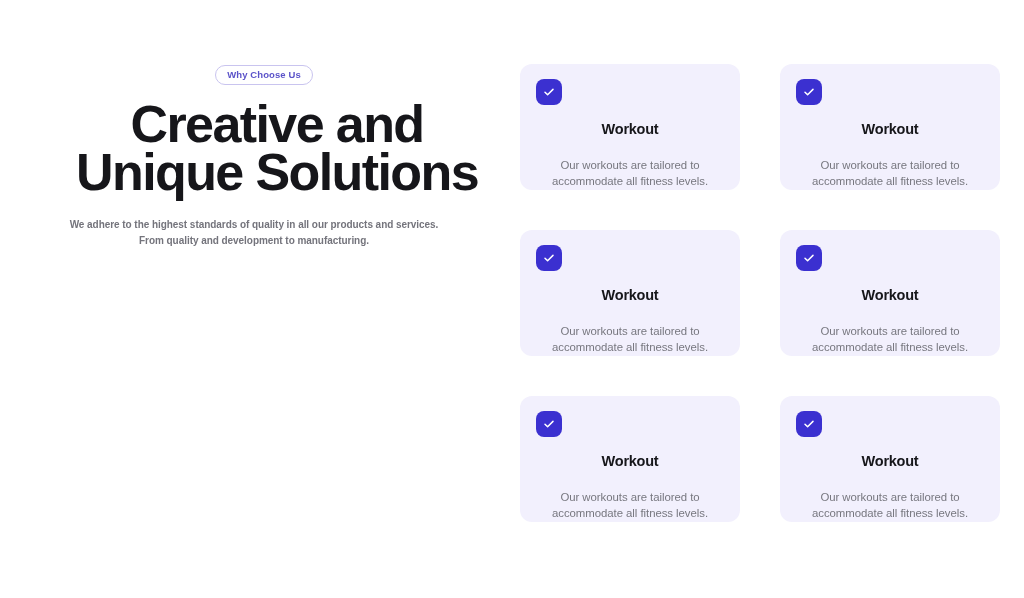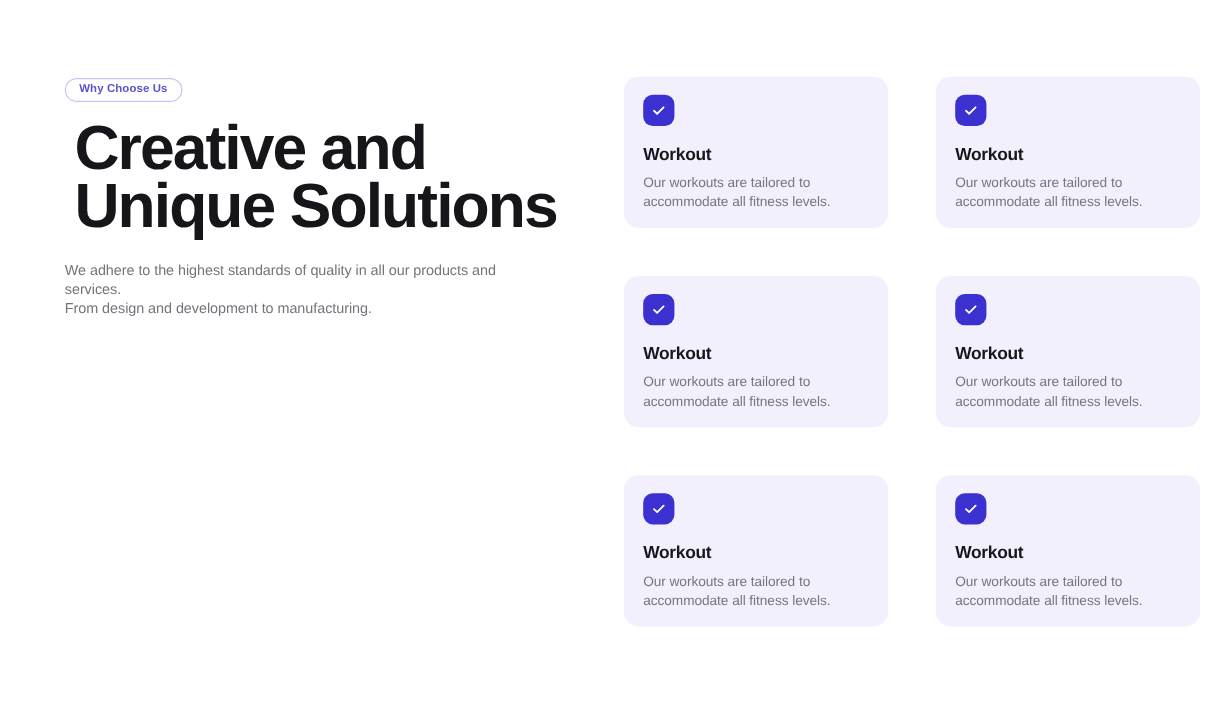--- a/index.html
+++ b/index.html
@@ -13,20 +13,21 @@
     font-family: "Liberation Sans", sans-serif;
     overflow: hidden;
     position: relative;
     -webkit-font-smoothing: antialiased;
   }
 
   .page {
     position: relative;
     width: 1024px;
     height: 551px;
+    text-align: center;
   }
 
   
   .intro {
     position: absolute;
     left: 54px;
     top: 64px;
     width: 420px;
   }
 
@@ -49,25 +50,26 @@
     font-size: 52px;
     line-height: 48px;
     letter-spacing: -1.6px;
     font-weight: bold;
     color: #16161a;
     width: 430px;
   }
 
   .subtext {
     margin: 21px 4px 0 0;
-    font-size: 12px;
+    font-size: 10px;
     line-height: 16px;
     color: #74747c;
     letter-spacing: -0.05px;
     width: 400px;
+    font-weight: bold;
   }
   .subtext span { display: block; }
 
   
   .grid {
     position: absolute;
     left: 520px;
     top: 64px;
     width: 450px;
     display: grid;
@@ -100,21 +102,21 @@
   .card-title {
     margin-top: 17px;
     font-size: 14.5px;
     font-weight: bold;
     color: #17171b;
     letter-spacing: -0.25px;
     line-height: 1.1;
   }
 
   .card-desc {
-    margin-top: 7px;
+    margin-top: 19px;
     font-size: 11.4px;
     line-height: 16.5px;
     color: #77777f;
     letter-spacing: -0.05px;
   }
 </style>
 </head>
 <body>
 
 <div class="page">
@@ -122,21 +124,21 @@
   <section class="intro">
     <div class="badge">Why Choose Us</div>
 
     <h1 class="headline">
       <span>Creative and Unique</span>
       <span>Solutions</span>
     </h1>
 
     <p class="subtext">
       <span>We adhere to the highest standards of quality in all our products and services.</span>
-      <span>From design and development to manufacturing.</span>
+      <span>From quality and development to manufacturing.</span>
     </p>
   </section>
 
   <section class="grid">
 
     <div class="card">
       <div class="card-icon">
         <svg width="14" height="14" viewBox="0 0 14 14" fill="none" aria-hidden="true">
           <path d="M3 7.3 L5.6 9.8 L11 4.4" stroke="#ffffff" stroke-width="1.5" stroke-linecap="round" stroke-linejoin="round"></path>
         </svg>

